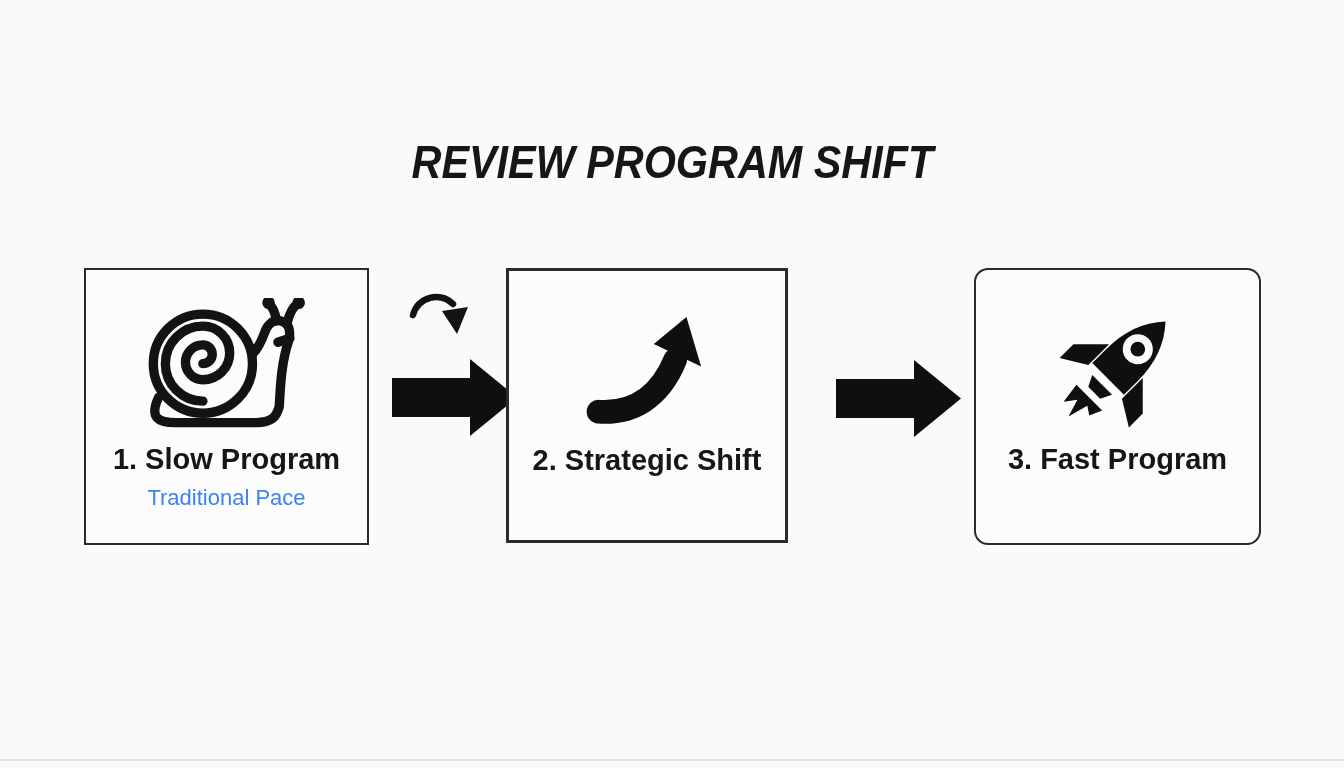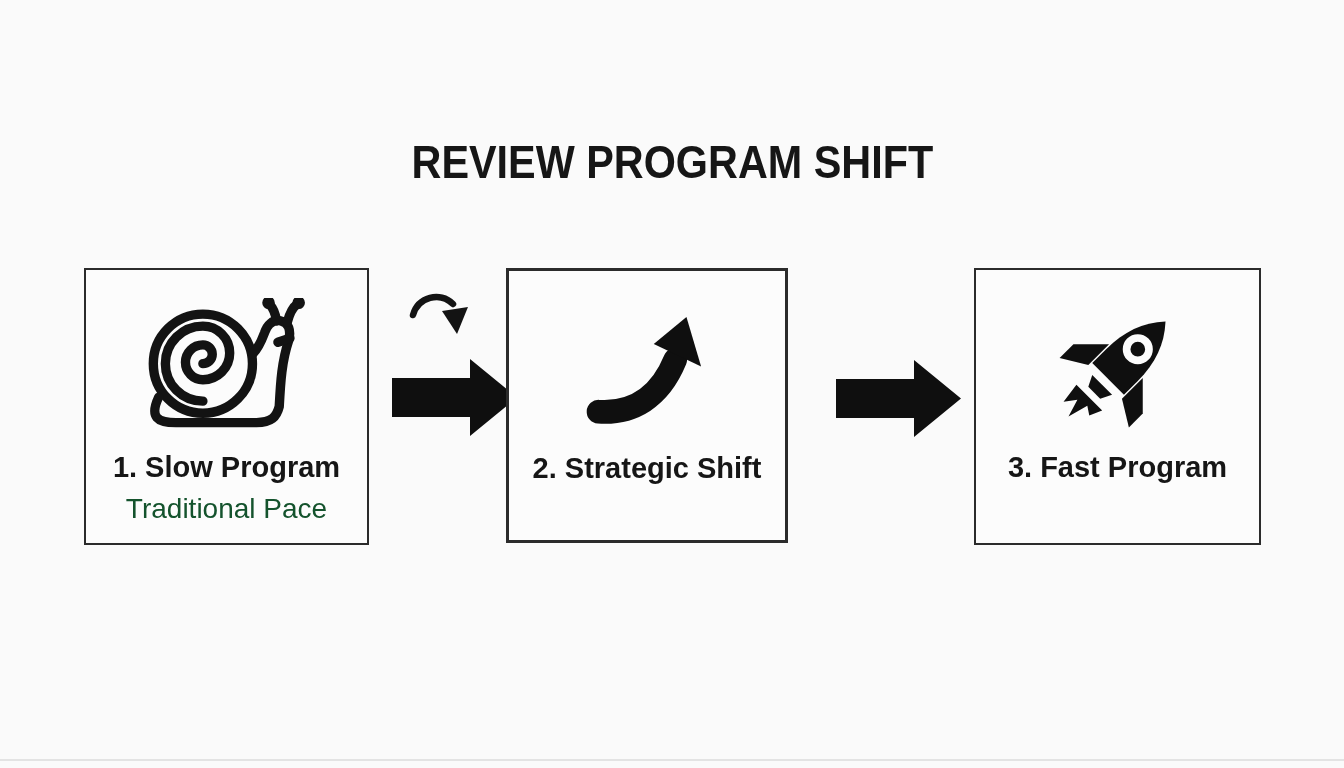--- a/index.html
+++ b/index.html
@@ -18,20 +18,21 @@
   .page-title {
     position: absolute;
     top: 103px;
     left: 0;
     width: 100%;
     text-align: center;
     font-size: 47px;
     font-weight: 700;
     color: #161616;
     letter-spacing: 0px;
+    font-style: italic;
   }
   .page-title .squeeze {
     display: inline-block;
     transform: scaleX(0.88);
     transform-origin: center;
     white-space: nowrap;
   }
   .step-box {
     position: absolute;
     top: 268px;
@@ -39,41 +40,40 @@
     height: 277px;
     background: #fcfcfc;
     border: 2px solid #2b2b2b;
     box-sizing: border-box;
     display: flex;
     flex-direction: column;
     align-items: center;
   }
   .step-box.box-1 { left: 84px; }
   .step-box.box-2 { left: 506px; width: 282px; height: 275px; border-width: 3px; }
-  .step-box.box-3 { left: 974px; width: 287px; }
+  .step-box.box-3 { left: 974px; width: 287px; border-radius: 14px; }
   .icon-wrap {
     height: 150px;
     margin-top: 24px;
     display: flex;
     align-items: center;
     justify-content: center;
   }
   .box-title {
-    margin-top: 8px;
     font-size: 29px;
     font-weight: 700;
     color: #161616;
     line-height: 1.1;
     text-align: center;
   }
   .box-sub {
     margin-top: 9px;
-    font-size: 28px;
+    font-size: 22px;
     font-weight: 400;
-    color: #14532d;
+    color: #3b82f6;
     text-align: center;
   }
   .connector {
     position: absolute;
   }
   .curved-hop {
     position: absolute;
     left: 408px;
     top: 291px;
   }

